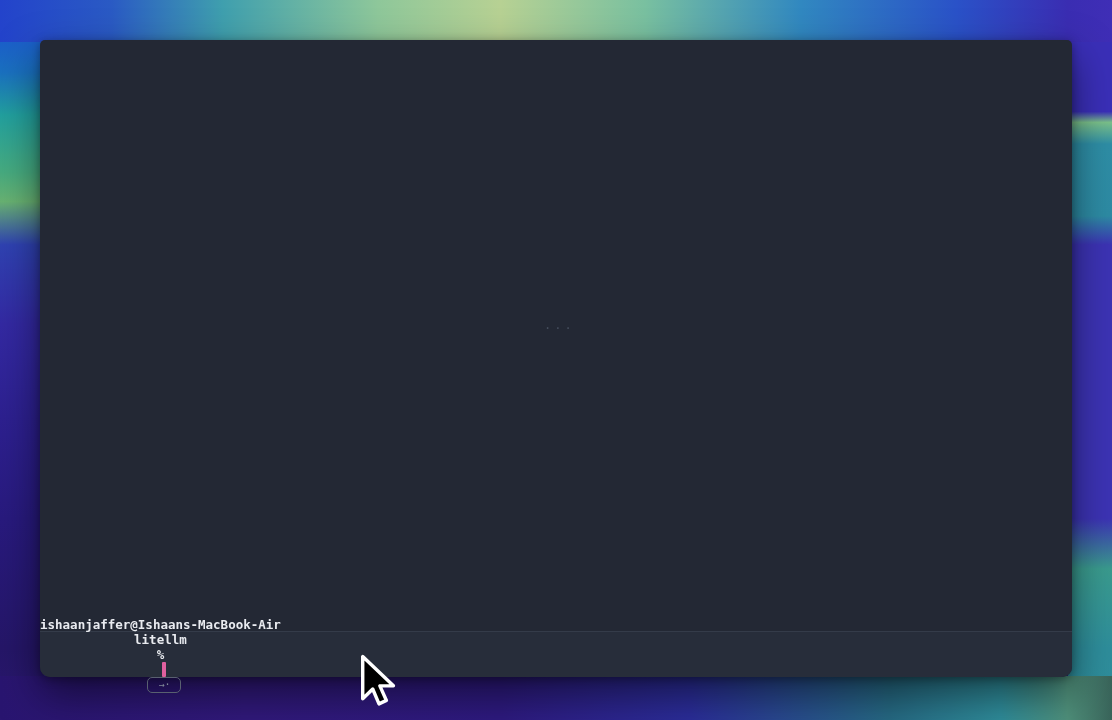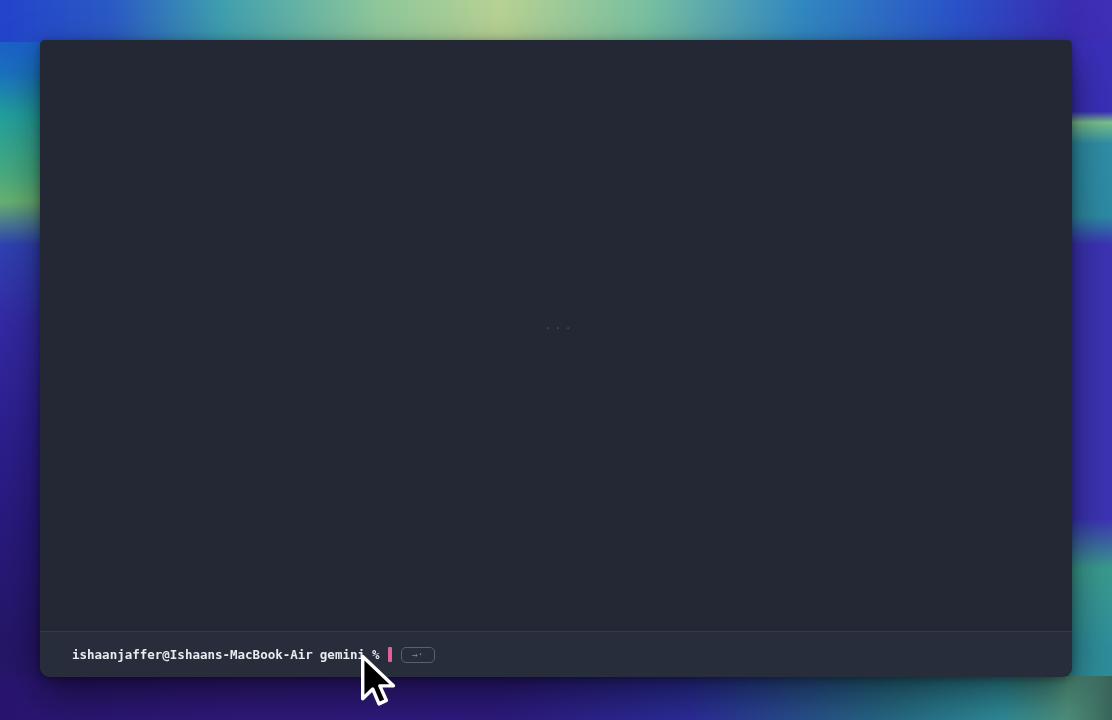--- a/index.html
+++ b/index.html
@@ -53,23 +53,24 @@
   }
   .input-block{
     position:absolute;left:0;right:0;bottom:0;height:45px;
     background:#272d3a;
     border-top:1px solid #343b49;
     border-radius:0 0 10px 10px;
     display:flex;align-items:center;
   }
   .prompt-line{
     display:flex;align-items:center;
-    padding-left:32px;
+    padding-left:0;
     font-size:12.5px;line-height:15px;
     white-space:pre;
+    flex-direction:column;
   }
   .prompt-text{color:#e9ebf0;font-weight:bold;}
   .prompt-sep{display:inline-block;width:7px;}
   .caret{
     display:inline-block;width:4px;height:15px;
     background:#e0609f;margin-left:8px;margin-right:1px;
     border-radius:1px;
   }
   .suggestion-text{color:#6b7382;}
   .hint-badge{
@@ -100,21 +101,21 @@
   <div class="terminal-window">
 
     <div class="terminal-body">
       <span class="loading-ellipsis">···</span>
     </div>
 
     <div class="input-block">
       <div class="prompt-line">
         <span class="prompt-text">ishaanjaffer@Ishaans-MacBook-Air</span>
         <span class="prompt-sep"></span>
-        <span class="prompt-text">gemini</span>
+        <span class="prompt-text">litellm</span>
         <span class="prompt-sep"></span>
         <span class="prompt-text">%</span>
         <span class="caret"></span>
         <span class="hint-badge">→·</span>
       </div>
     </div>
   </div>
 
   <svg class="mouse-pointer" viewBox="0 0 28 40">
     <path d="M4 1.5 L4 31 L11 24.2 L15.4 34.6 L20.6 32.2 L16 22 L25.5 22 Z" fill="#000000" stroke="#ffffff" stroke-width="2.4" stroke-linejoin="round"></path>

